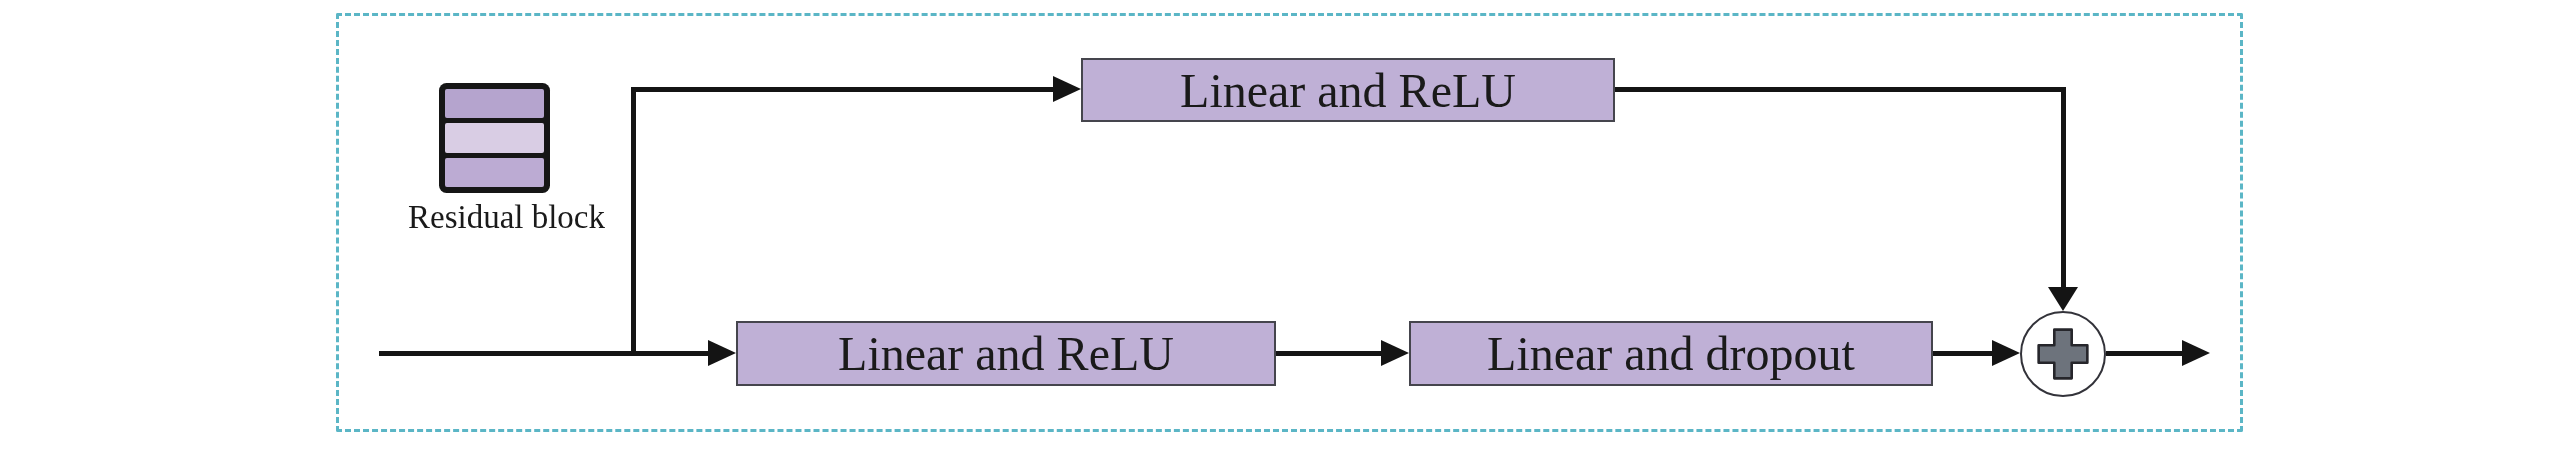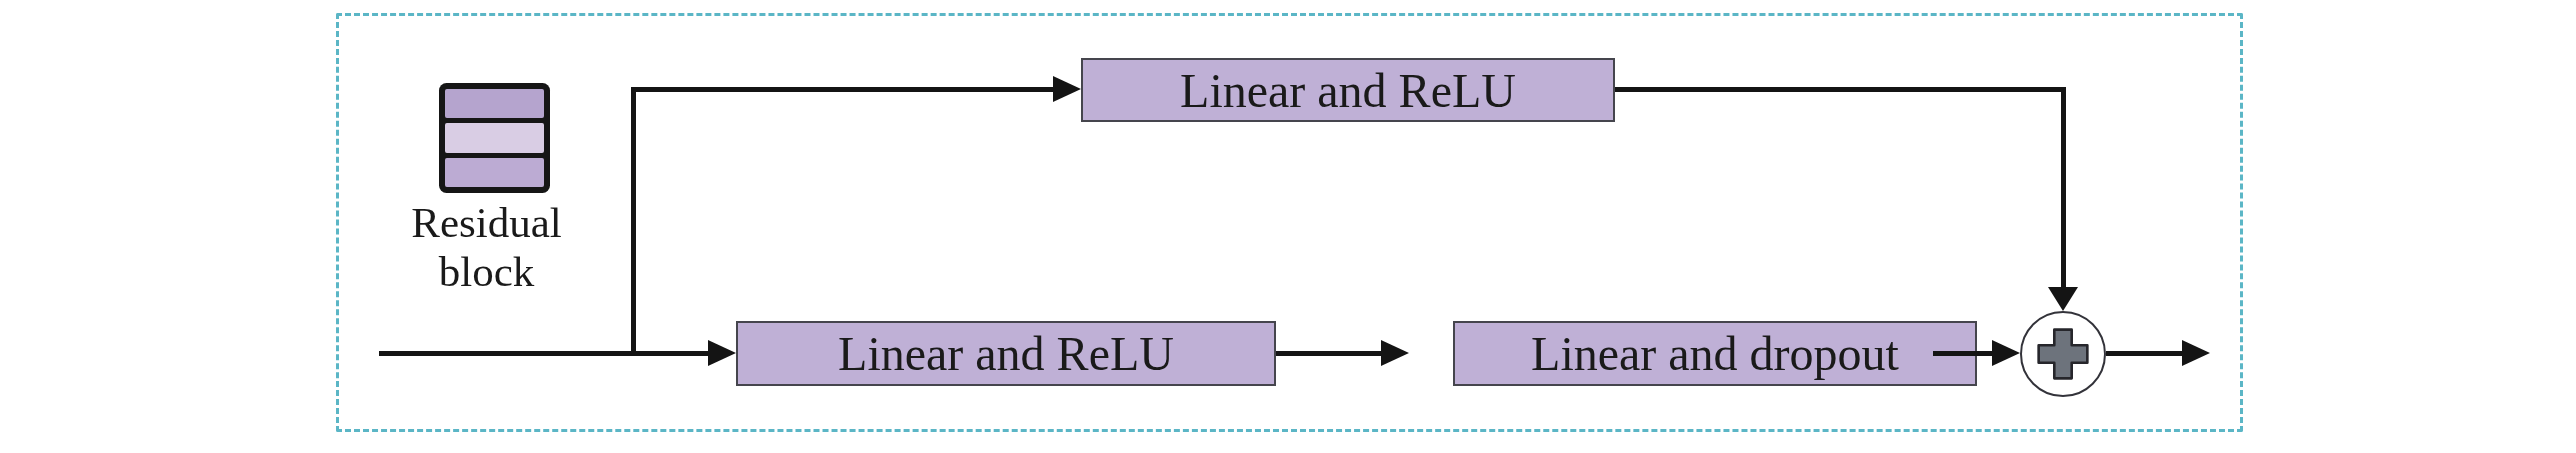--- a/index.html
+++ b/index.html
@@ -47,24 +47,24 @@
     flex-direction: column;
     gap: 5.6px;
   }
   .stack .layer { flex: 1; border-radius: 1.9px; }
   .stack .layer.l1 { background: var(--stack-layer-top); }
   .stack .layer.l2 { background: var(--stack-layer-middle); }
   .stack .layer.l3 { background: var(--stack-layer-bottom); }
 
   .residual-label {
     position: absolute;
-    left: 364px; top: 199px;
+    left: 384px; top: 199px;
     width: 245px;
     text-align: center;
-    font-size: 43px;
+    font-size: 33px;
     line-height: 1.13;
     color: var(--text);
   }
 
   
   .hline, .vline { position: absolute; background: var(--line); }
   .hline { height: 4.7px; }
   .vline { width: 4.7px; }
 
   
@@ -88,21 +88,21 @@
     background: var(--box-fill);
     border: 2.8px solid var(--box-border);
     display: flex;
     align-items: center;
     justify-content: center;
     font-size: 48px;
     color: var(--text);
   }
   .pbox.top    { left: 1081px; top: 58px;  width: 534px; height: 64px; }
   .pbox.b1     { left: 736px;  top: 321px; width: 540px; height: 65px; }
-  .pbox.b2     { left: 1409px; top: 321px; width: 524px; height: 65px; margin-left: 44px; }
+  .pbox.b2     { left: 1409px; top: 321px; width: 524px; height: 65px; }
 
   
   .sum-node {
     position: absolute;
     left: 2020px; top: 311px;
     width: 86px; height: 86px;
     box-sizing: border-box;
     background: #ffffff;
     border: 2.8px solid #33333a;
     border-radius: 50%;

